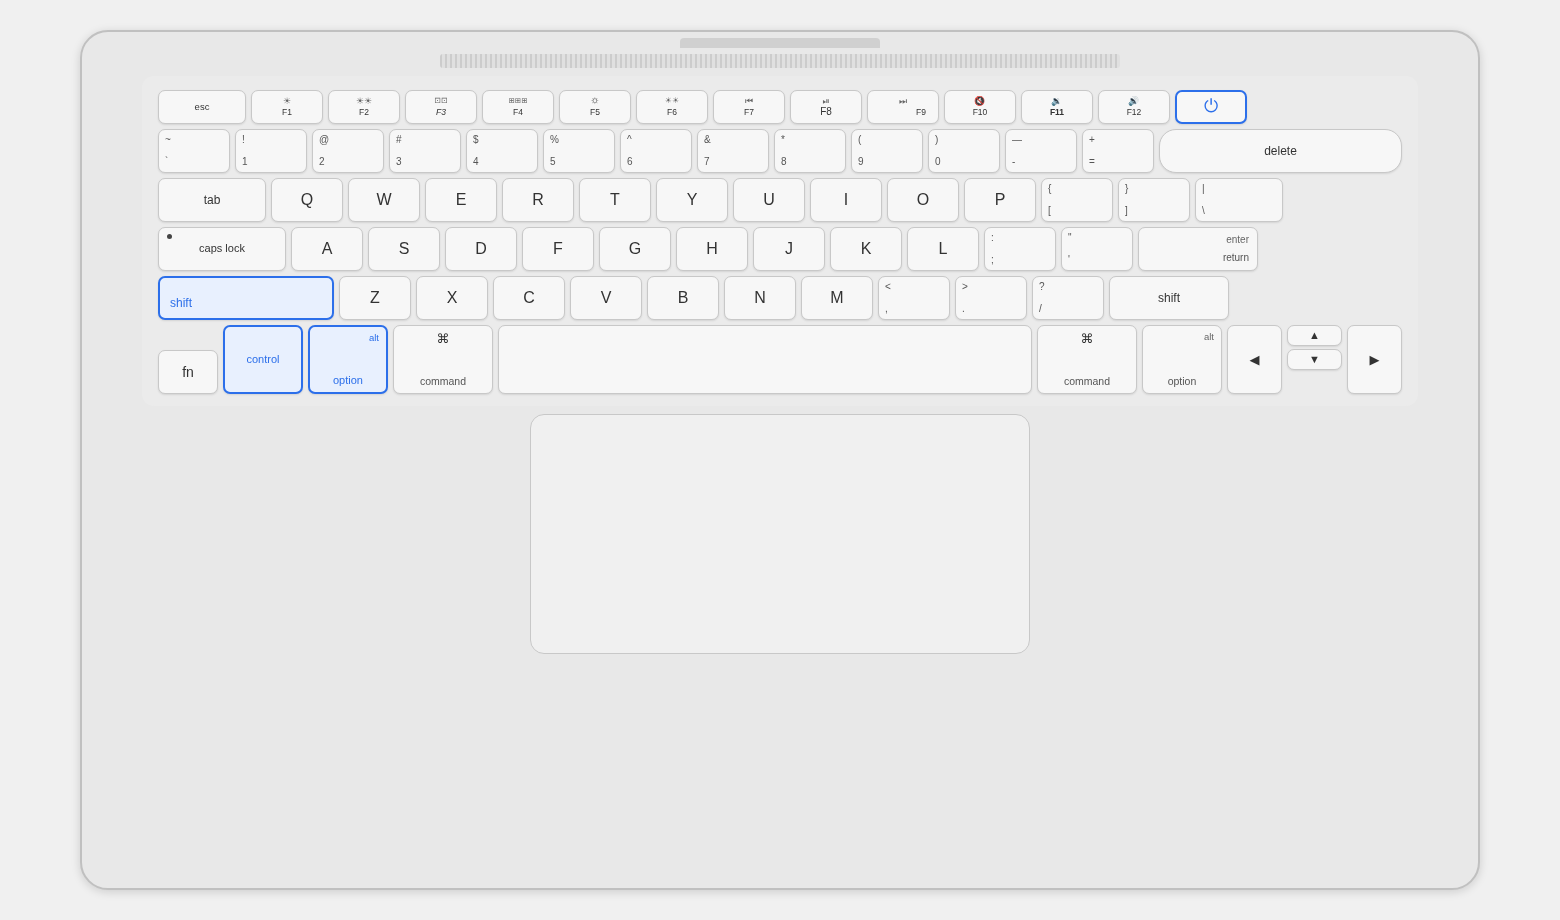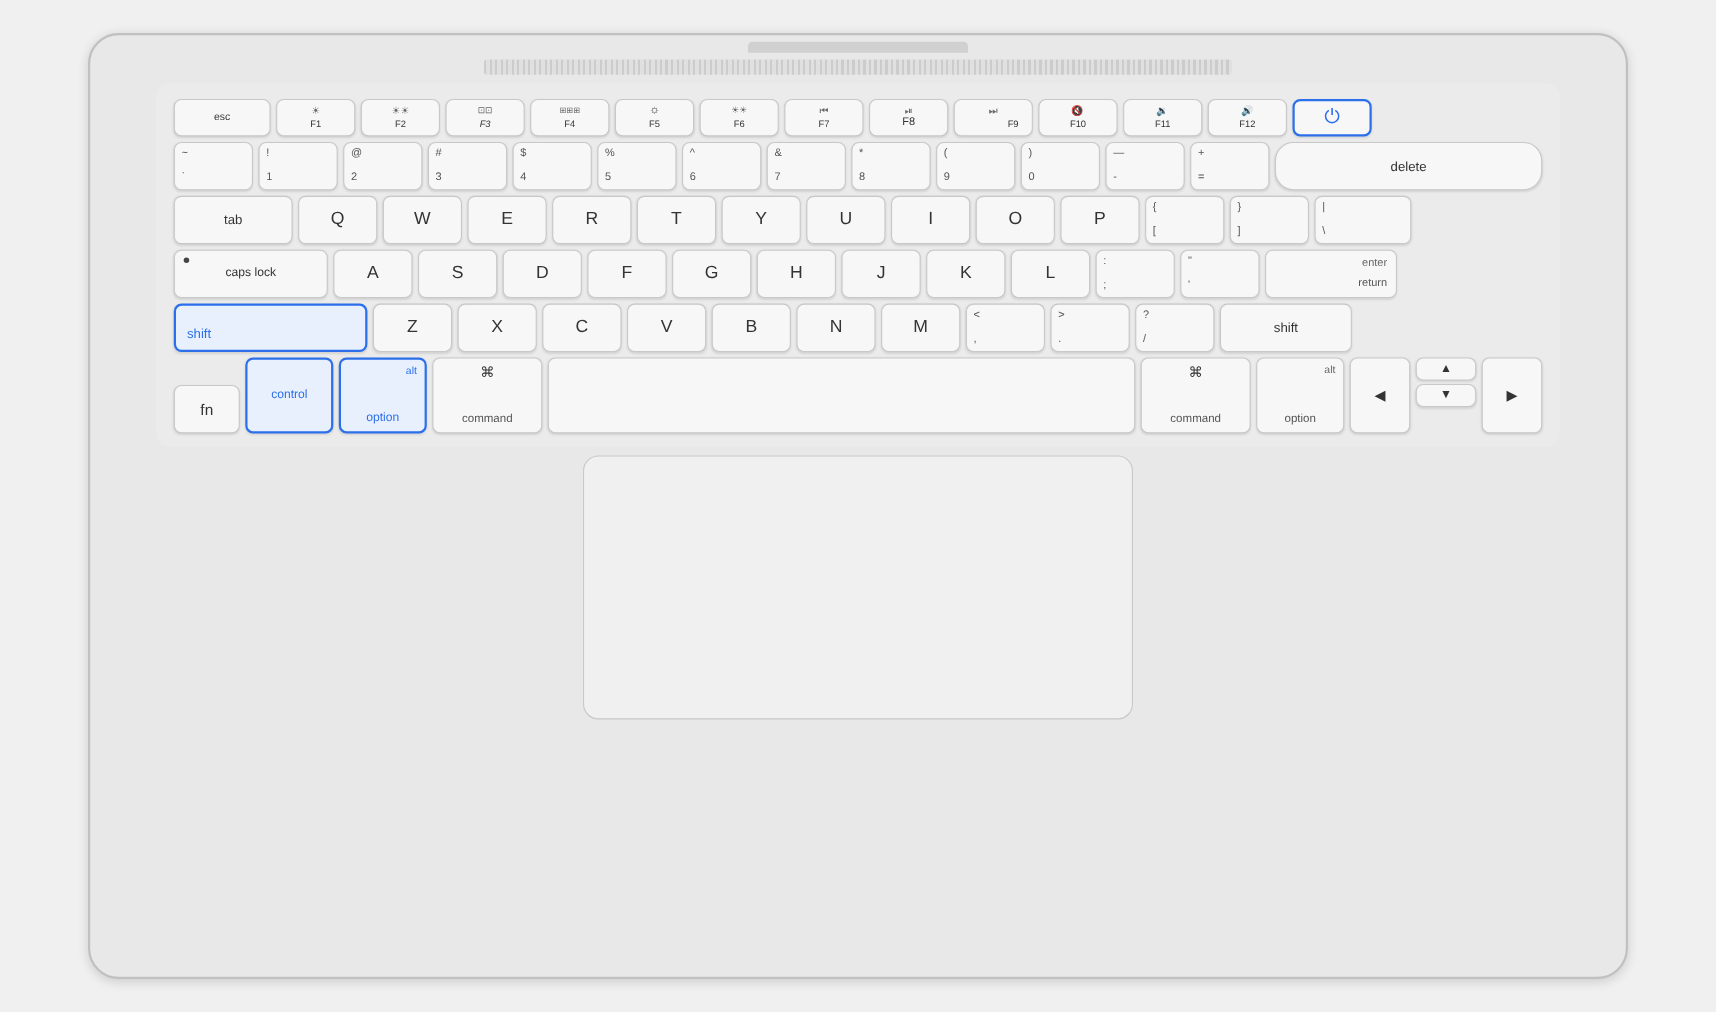--- a/index.html
+++ b/index.html
@@ -146,21 +146,21 @@
     .key-backtick { width: 72px; flex-shrink: 0; }
     .key-num { width: 72px; flex-shrink: 0; }
     .key-delete { flex: 1; }
 
     
     .key-tab { width: 108px; flex-shrink: 0; }
     .key-letter { width: 72px; flex-shrink: 0; }
     .key-backslash { width: 88px; flex-shrink: 0; }
 
     
-    .key-caps { width: 140px; flex-shrink: 0; }
+    .key-caps { width: 128px; flex-shrink: 0; }
     .key-enter { width: 120px; flex-shrink: 0; }
 
     
     .key-shift-left { width: 176px; flex-shrink: 0; }
     .key-shift-right { width: 120px; flex-shrink: 0; }
 
     
     .key-fn { width: 60px; flex-shrink: 0; }
     .key-control { width: 80px; flex-shrink: 0; }
     .key-option { width: 80px; flex-shrink: 0; }
@@ -239,21 +239,21 @@
       <div class="key key-fn-small">
         <span class="key-top">⏭</span>
         <span style="font-size:8.5px; margin-top:10px;padding-left:36px;">F9</span>
       </div>
       <div class="key key-fn-small">
         <span class="key-top">🔇</span>
         <span style="font-size:8.5px; margin-top:10px;">F10</span>
       </div>
       <div class="key key-fn-small">
         <span class="key-top">🔉</span>
-        <span style="font-size:8.5px; margin-top:10px;">F11</span>
+        <span style="font-size:8.5px; margin-top:10px;font-weight:bold;">F11</span>
       </div>
       <div class="key key-fn-small">
         <span class="key-top">🔊</span>
         <span style="font-size:8.5px; margin-top:10px;">F12</span>
       </div>
       <div class="key key-power blue-outline" style="color:#2c6fea; font-size:18px;">
         ⏻
       </div>
     </div>
 

